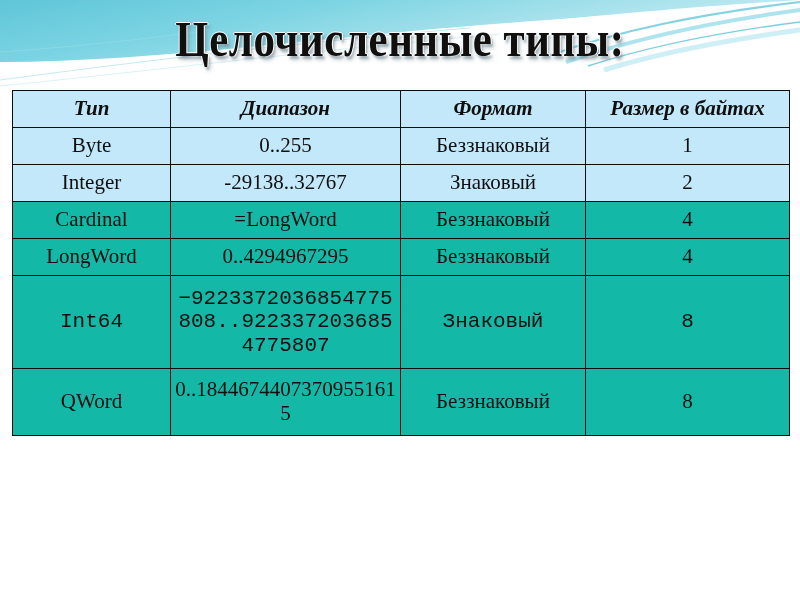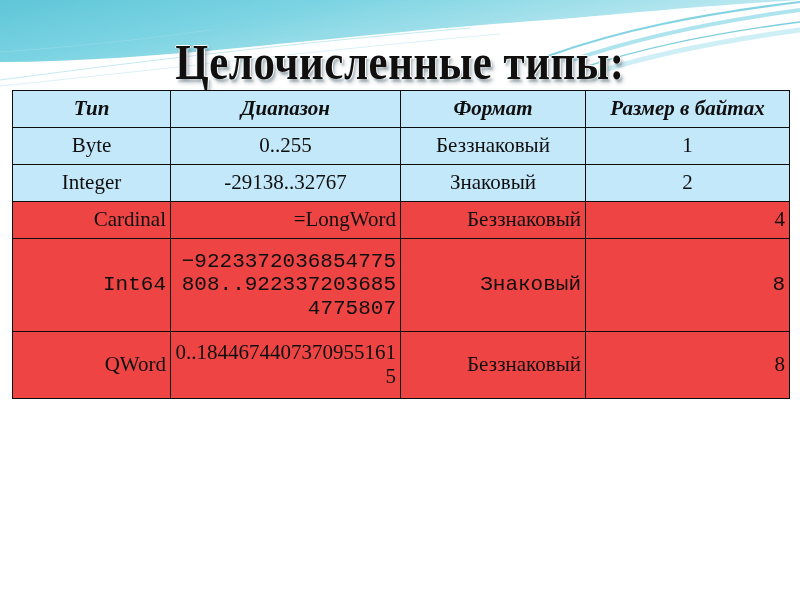--- a/index.html
+++ b/index.html
@@ -25,21 +25,21 @@
   }
 
   
   #title-area {
     position: absolute;
     left: 0;
     top: 18px;
     width: 800px;
     height: 66px;
     display: flex;
-    align-items: flex-end;
+    align-items: flex-start;
     justify-content: center;
   }
   #slide-title {
     font-family: "Liberation Serif", "DejaVu Serif", serif;
     font-weight: bold;
     font-size: 43px;
     line-height: 1;
     color: #12100f;
     letter-spacing: 0.5px;
     white-space: nowrap;
@@ -83,21 +83,21 @@
   }
   table.types thead th {
     font-weight: bold;
     font-size: 21px;
     background: #c3e8fa;
     height: 32px;
     word-break: normal;
     font-style: italic;
   }
   table.types tbody tr.blue td { background: #c3e8fa; margin-top: 16px; }
-  table.types tbody tr.plain td { background: #ef4444; text-align: right; }
+  table.types tbody tr.plain td { background: #14b8a6; }
 
   tbody tr.h-1 td { height: 32px; }
   tbody tr.h-2 td { height: 62px; }
   tbody tr.h-3 td { height: 88px; font-family: Liberation Mono, monospace; }
 
   td.cell-range { word-break: break-all; }
   td.cell-type, td.cell-fmt, td.cell-size { word-break: normal; }
 </style>
 </head>
 <body>
@@ -166,20 +166,26 @@
           <td class="cell-range">-29138..32767</td>
           <td class="cell-fmt">Знаковый</td>
           <td class="cell-size">2</td>
         </tr>
         <tr class="plain h-1">
           <td class="cell-type">Cardinal</td>
           <td class="cell-range">=LongWord</td>
           <td class="cell-fmt">Беззнаковый</td>
           <td class="cell-size">4</td>
         </tr>
+        <tr class="plain h-1">
+          <td class="cell-type">LongWord</td>
+          <td class="cell-range">0..4294967295</td>
+          <td class="cell-fmt">Беззнаковый</td>
+          <td class="cell-size">4</td>
+        </tr>
         <tr class="plain h-3">
           <td class="cell-type">Int64</td>
           <td class="cell-range">−9223372036854775808..9223372036854775807</td>
           <td class="cell-fmt">Знаковый</td>
           <td class="cell-size">8</td>
         </tr>
         <tr class="plain h-2">
           <td class="cell-type">QWord</td>
           <td class="cell-range">0..18446744073709551615</td>
           <td class="cell-fmt">Беззнаковый</td>

